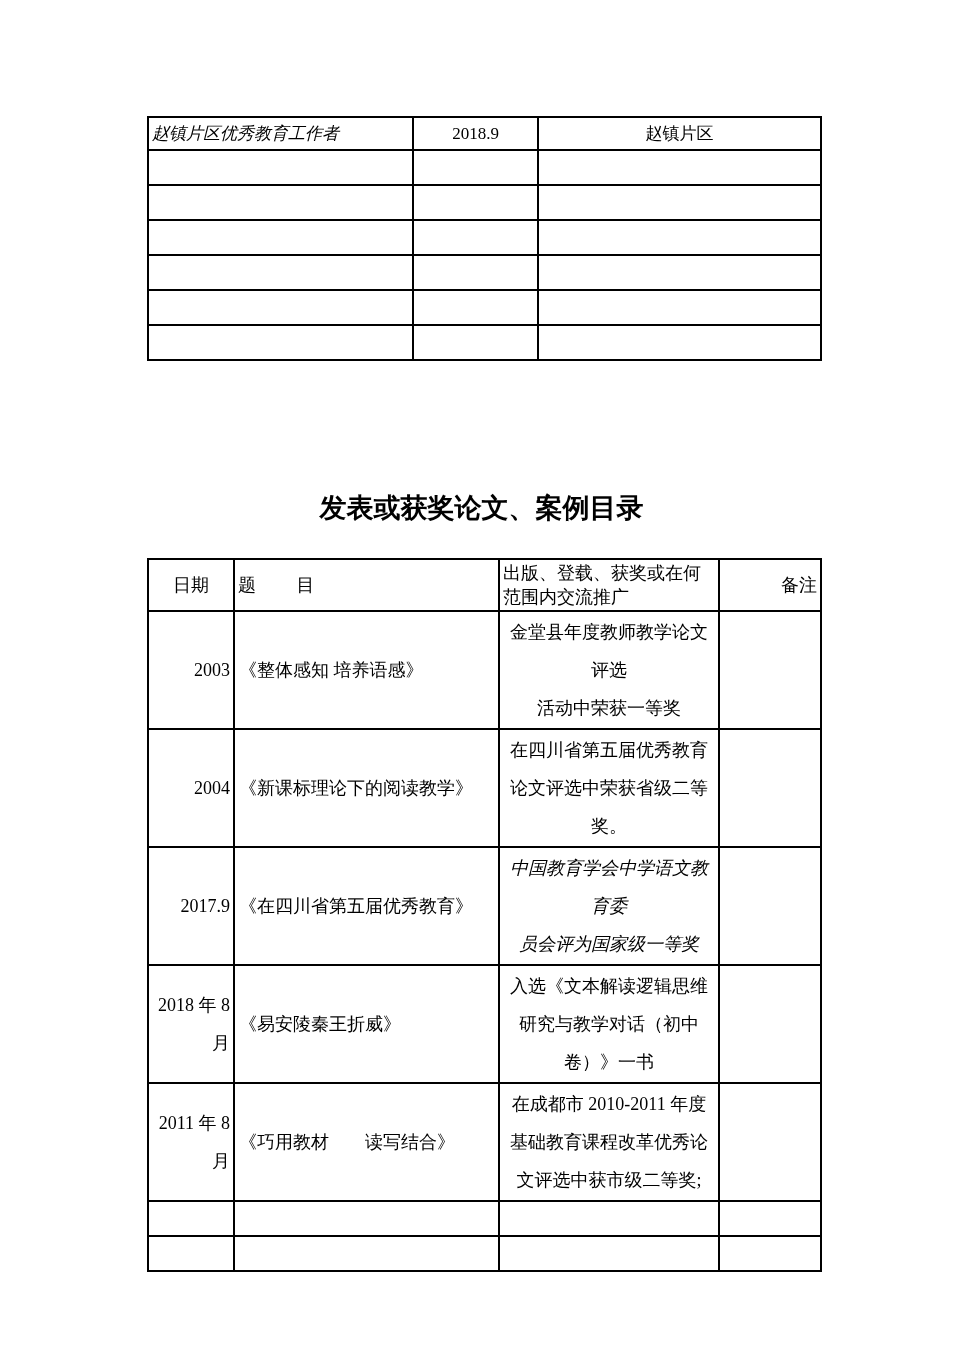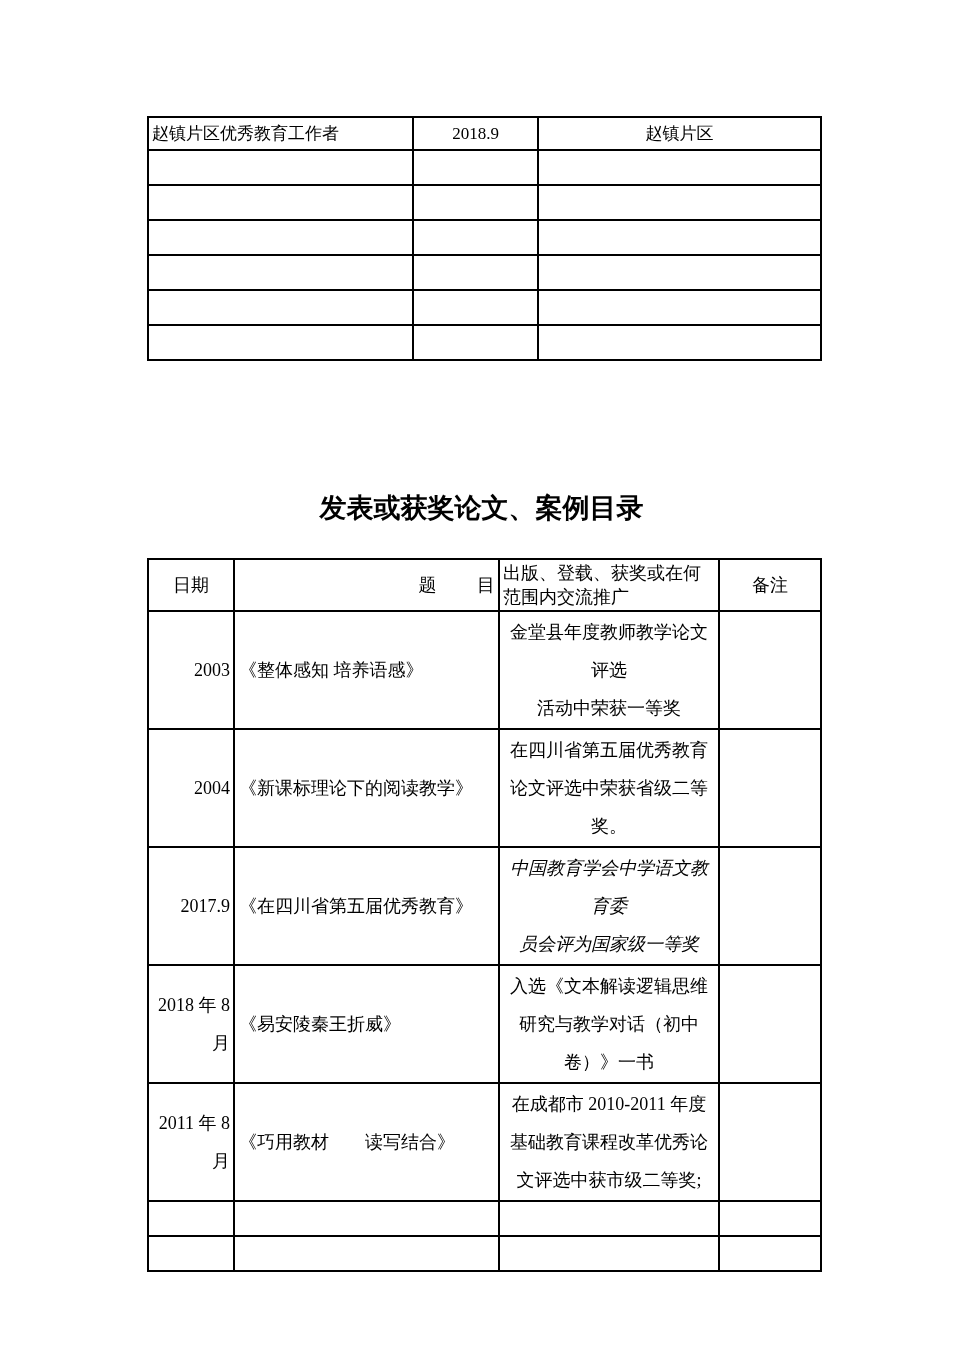--- a/index.html
+++ b/index.html
@@ -13,37 +13,37 @@
     overflow:hidden;
   }
   table{border-collapse:collapse;table-layout:fixed;}
   td,th{border:2px solid #000;padding:1px 3px;overflow:hidden;font-weight:normal;}
 
   
   .awards-table{position:absolute;left:147px;top:116px;width:675px;}
   .awards-table td{font-size:17px;}
   .awards-table .h37{height:33px;}
   .awards-table .h39{height:35px;}
-  .cell-left{text-align:left;vertical-align:middle;}
+  .cell-left{text-align:left;vertical-align:middle;font-style:italic;}
   .cell-center{text-align:center;vertical-align:middle;}
 
   
   .section-title{
     position:absolute;left:0;top:490px;width:963px;
     text-align:center;font-size:27px;font-weight:bold;
     letter-spacing:0px;
   }
 
   
   .papers-table{position:absolute;left:147px;top:558px;width:675px;}
   .papers-table td,.papers-table th{font-size:18px;}
   .papers-table .hdr-date{ text-align:center;vertical-align:middle;margin-top:45px;}
-  .papers-table .hdr-title{text-align:right;vertical-align:middle;white-space:pre;margin-left:35px;}
+  .papers-table .hdr-title{text-align:left;vertical-align:middle;white-space:pre;margin-left:35px;}
   .papers-table .hdr-pub{  text-align:left;vertical-align:middle;line-height:24px;white-space:pre-line;font-family:Liberation Serif, serif;}
-  .papers-table .hdr-notes{text-align:center;vertical-align:middle;}
+  .papers-table .hdr-notes{text-align:right;vertical-align:middle;}
   .c-date{text-align:right;vertical-align:middle;font-size:17px;line-height:38px;white-space:pre-line;}
   .c-title{text-align:left;vertical-align:middle;padding-left:4px;border-radius:22px;}
   .c-pub{text-align:center;vertical-align:middle;line-height:38px;white-space:pre-line;margin-left:16px;}
   .c-pub-left{text-align:center;}
   .c-pub-sm{font-size:16px;font-style:italic;}
   .c-pub-md{font-size:17px;}
   .c-notes{vertical-align:middle;}
   .rh54{height:50px;}
   .rh83{height:79px;}
   .rh112{height:108px;}

